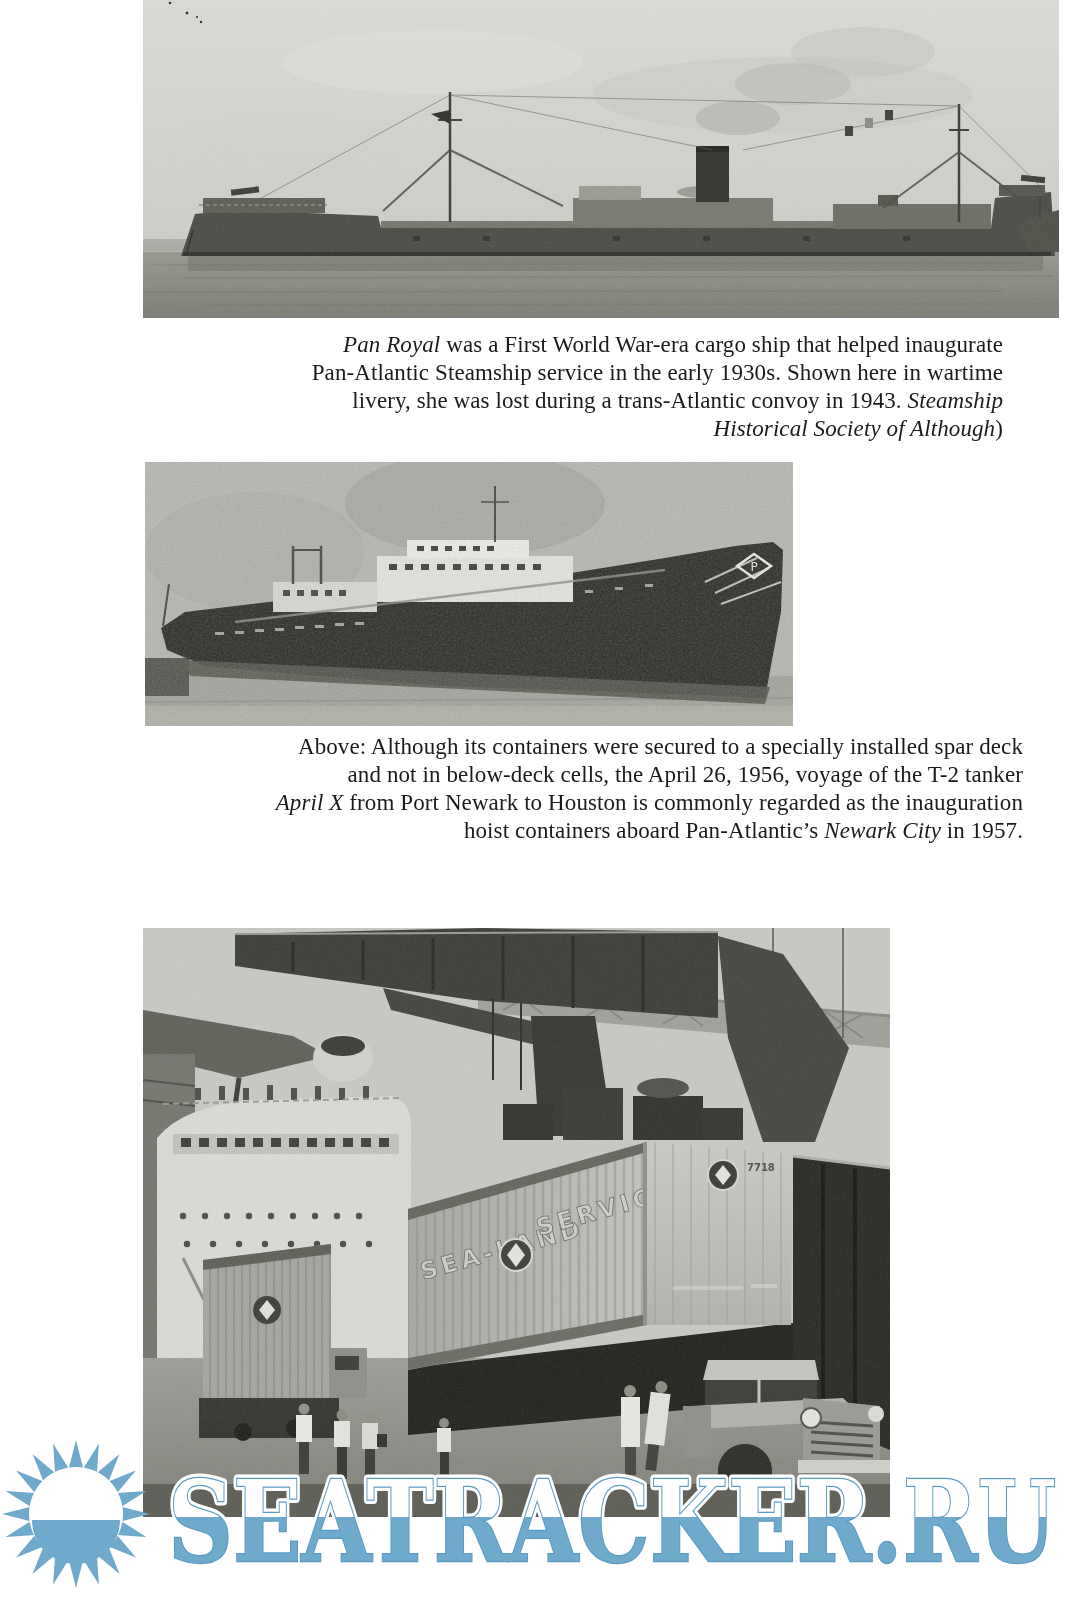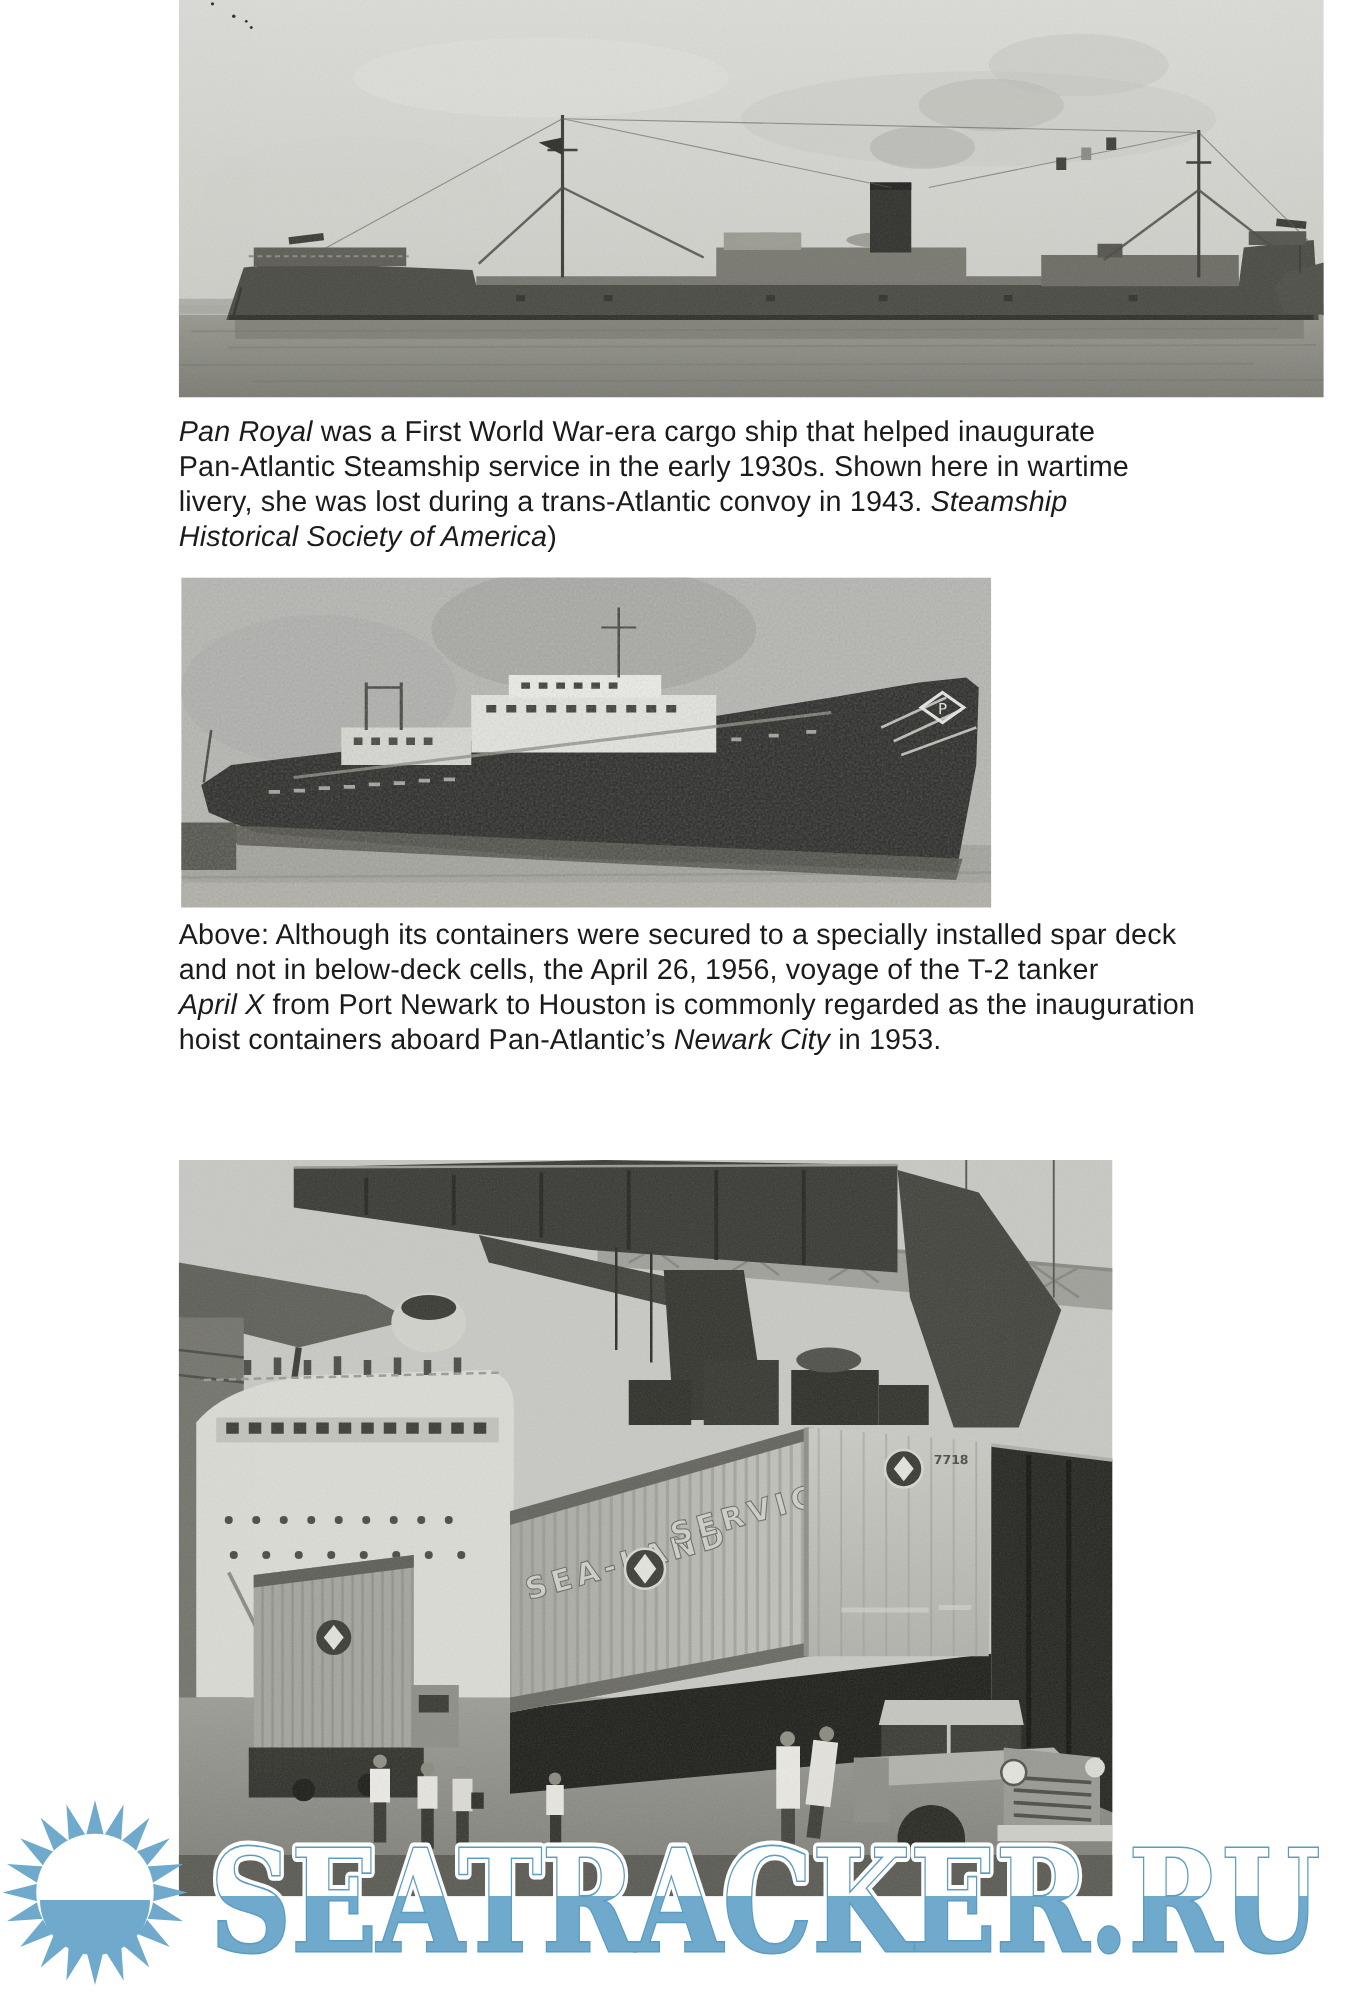--- a/index.html
+++ b/index.html
@@ -4,21 +4,21 @@
 <style>
   html,body{margin:0;padding:0;background:#ffffff;}
   body{width:1080px;height:1598px;position:relative;overflow:hidden;
        font-family:"Liberation Serif",serif;}
   .page{position:absolute;inset:0;background:#ffffff;}
   .photo{position:absolute;display:block;}
   .photo1{left:143px;top:0px;width:916px;height:318px;}
   .photo2{left:145px;top:462px;width:648px;height:264px;}
   .photo3{left:143px;top:928px;width:747px;height:589px;}
   .caption{position:absolute;left:143px;color:#1b1b1b;font-size:23px;line-height:28px;
-           font-family:Liberation Sans, sans-serif;letter-spacing:0.1px;}
+           font-family:Liberation Serif, serif;letter-spacing:0.1px;text-align:right;}
   .cap1{top:331px;width:860px;}
   .cap2{top:733px;width:880px;}
   .cap-line{display:block;white-space:nowrap;}
   .watermark{position:absolute;left:0;top:1372px;width:1080px;height:226px;}
   svg text{user-select:none;}
 </style>
 </head>
 <body>
 
 <div class="page">
@@ -136,21 +136,21 @@
       <polygon points="916,210 886,218 876,230 884,250 916,252" fill="#4e4e47"></polygon>
       <line x1="897" y1="196" x2="897" y2="218" stroke="#3b3b36" stroke-width="1.5"></line>
     </g>
     <rect width="916" height="318" filter="url(#g1)" opacity="0.14"></rect>
   </svg>
 
   <div class="caption cap1">
       <div class="cap-line"><i>Pan Royal</i><span> was a First World War-era cargo ship that helped inaugurate</span></div>
       <div class="cap-line"><span>Pan-Atlantic Steamship service in the early 1930s. Shown here in wartime</span></div>
       <div class="cap-line"><span>livery, she was lost during a trans-Atlantic convoy in 1943. </span><i>Steamship</i></div>
-      <div class="cap-line"><i>Historical Society of America</i><span>)</span></div>
+      <div class="cap-line"><i>Historical Society of Although</i><span>)</span></div>
     </div>
 
   <svg class="photo photo2" viewBox="0 0 648 264" role="img" aria-label="T-2 tanker Ideal X with dark hull seen from the port quarter">
     <defs>
       <filter id="g2" x="0" y="0" width="100%" height="100%">
         <feTurbulence type="fractalNoise" baseFrequency="0.55" numOctaves="2" stitchTiles="stitch"></feTurbulence>
         <feColorMatrix type="saturate" values="0"></feColorMatrix>
       </filter>
     </defs>
     <g>
@@ -229,21 +229,21 @@
         <text x="609" y="109" font-family="DejaVu Sans, sans-serif" font-size="12" fill="#e6e6e2" text-anchor="middle">P</text>
       </g>
     </g>
     <rect width="648" height="264" filter="url(#g2)" opacity="0.26"></rect>
   </svg>
 
   <div class="caption cap2">
       <div class="cap-line"><span>Above: Although its containers were secured to a specially installed spar deck</span></div>
       <div class="cap-line"><span>and not in below-deck cells, the April 26, 1956, voyage of the T-2 tanker</span></div>
       <div class="cap-line"><i>April X</i><span> from Port Newark to Houston is commonly regarded as the inauguration</span></div>
-      <div class="cap-line"><span>hoist containers aboard Pan-Atlantic’s </span><i>Newark City</i><span> in 1953.</span></div>
+      <div class="cap-line"><span>hoist containers aboard Pan-Atlantic’s </span><i>Newark City</i><span> in 1957.</span></div>
     </div>
 
   <svg class="photo photo3" viewBox="0 0 747 589" role="img" aria-label="Longshoremen and teamsters hoist containers aboard Gateway City in 1957">
     <defs>
       <linearGradient id="p3ground" x1="0" y1="0" x2="0" y2="1">
         <stop offset="0" stop-color="#9d9d97"></stop>
           <stop offset="1" stop-color="#7d7d76"></stop>
       </linearGradient>
       <linearGradient id="p3side" x1="0" y1="0" x2="1" y2="0">
         <stop offset="0" stop-color="#a8a8a2"></stop>

